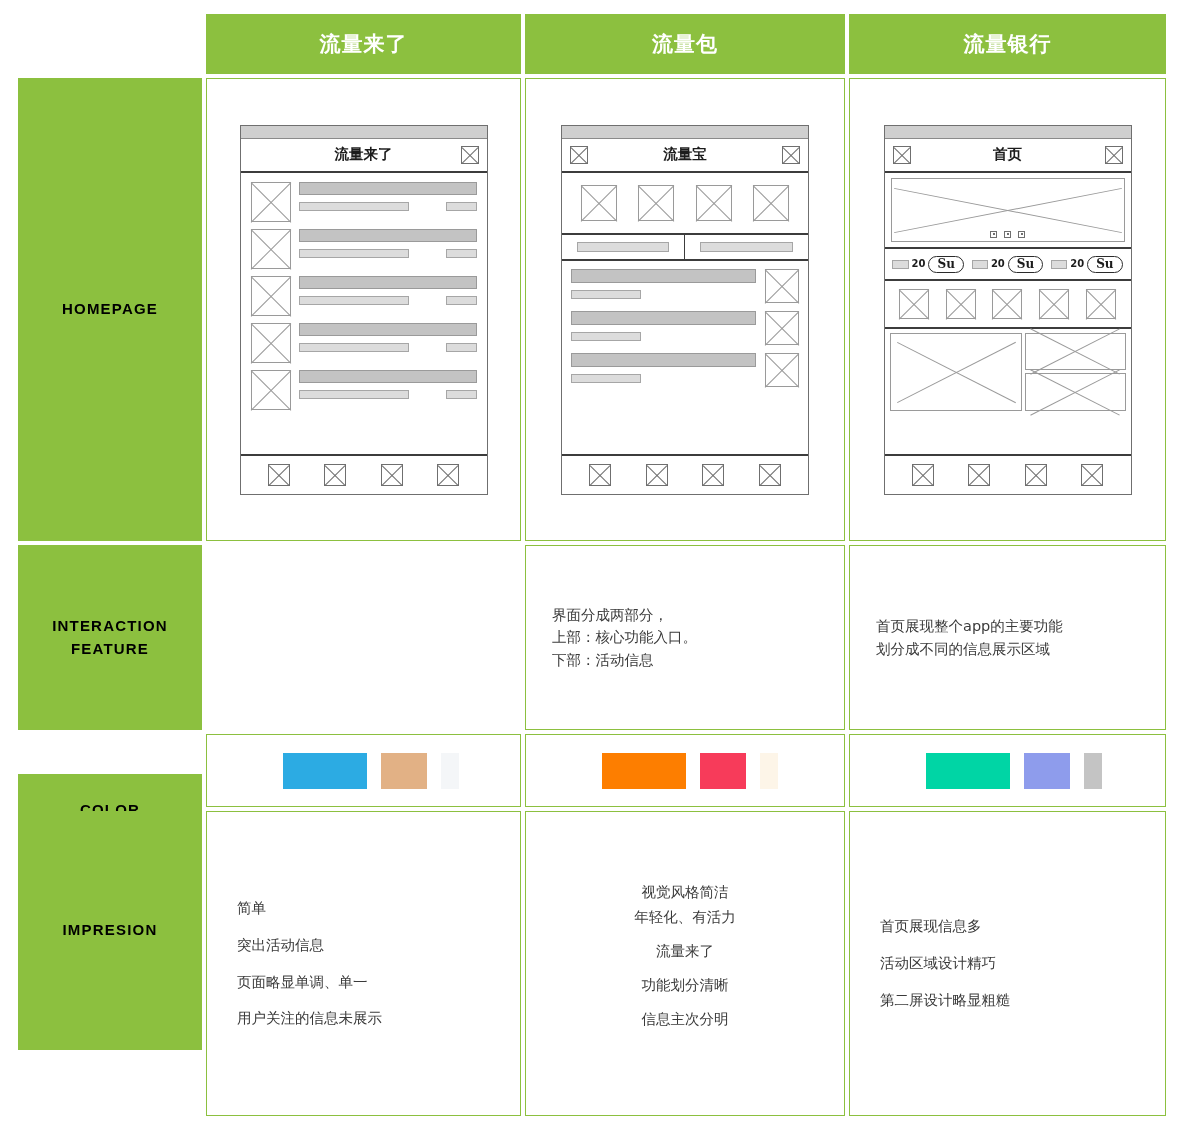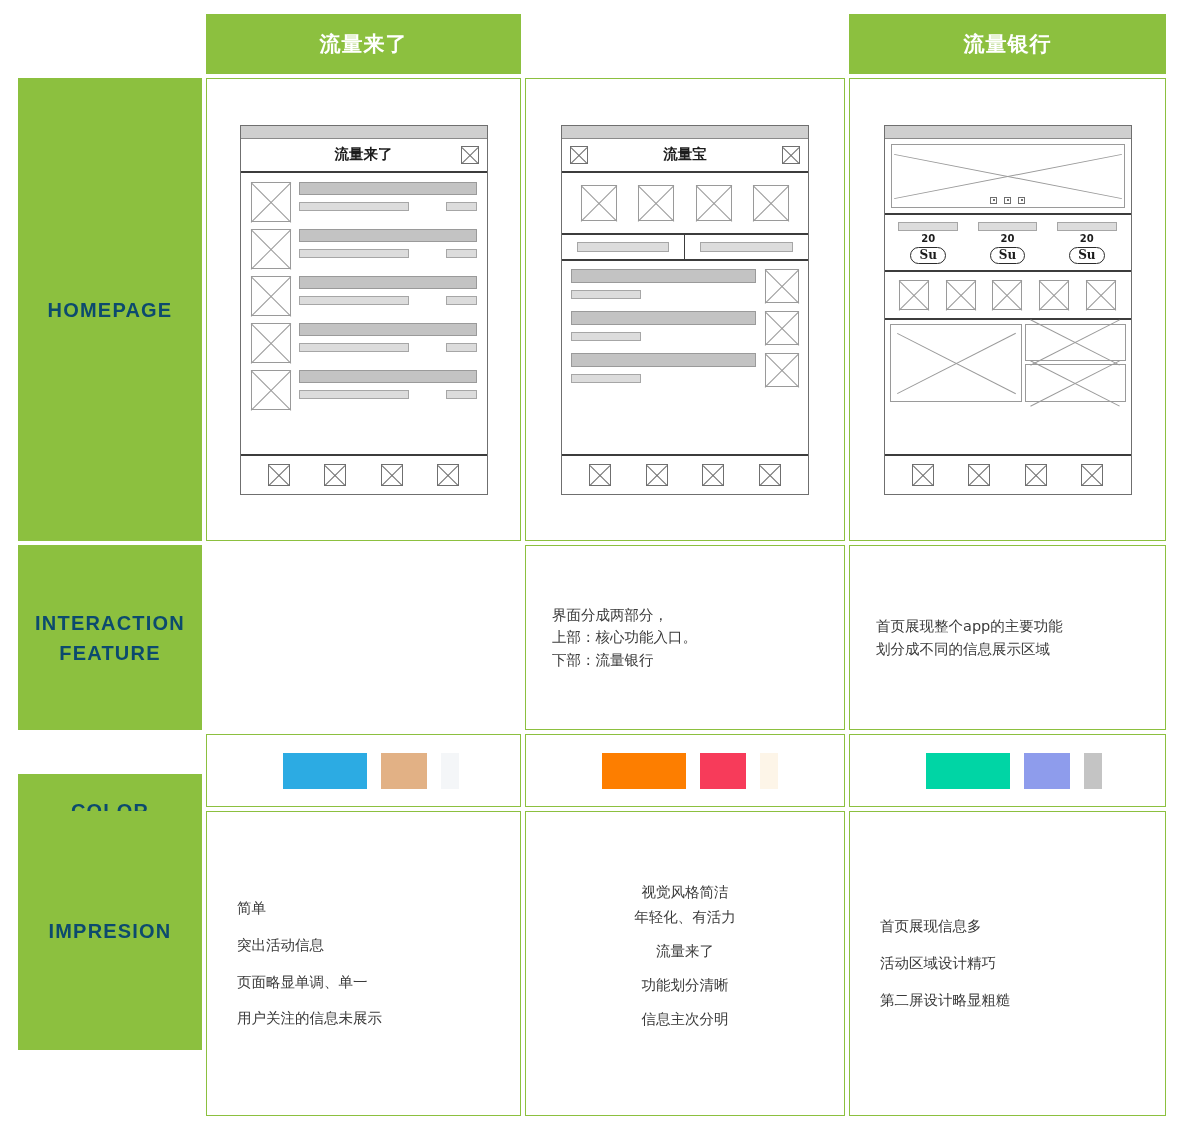--- a/index.html
+++ b/index.html
@@ -58,22 +58,22 @@
     left: 6px;
     width: 184px;
     background: #8cc03f;
     display: flex;
     align-items: center;
     justify-content: center;
     text-align: center;
     box-sizing: border-box;
   }
   .row-label span {
-    color: #0c4a6e;
-    font-size: 20px;
+    color: #000000;
+    font-size: 15px;
     font-weight: bold;
     letter-spacing: 1.2px;
     line-height: 1.5;
   }
 
   .rl-home   { top: 64px;  height: 463px; }
   .rl-inter  { top: 531px; height: 185px; }
   .rl-color  { top: 760px; height: 73px; text-align: center; }
   .rl-impr   { top: 797px; height: 239px; }
 
@@ -317,21 +317,21 @@
   .promo-row {
     display: flex;
     justify-content: space-around;
     align-items: flex-start;
     padding: 7px 4px 6px 4px;
     border-bottom: 2px solid #3c3c3c;
     box-sizing: border-box;
   }
   .promo {
     display: flex;
-    flex-direction: column;
+    flex-direction: row;
     align-items: center;
     gap: 3px;
     width: 30%;
   }
   .promo .bar-light { width: 84%; height: 9px; }
   .promo .num {
     font-size: 10px;
     font-weight: bold;
     color: #1c1c1c;
     font-family: "DejaVu Sans", sans-serif;
@@ -452,20 +452,23 @@
 </style>
 </head>
 <body>
 
 <div class="board">
   <div class="grid">
 
     <div class="col-head col1">
       <span>流量来了</span>
     </div>
+    <div class="col-head col2">
+      <span>流量包</span>
+    </div>
     <div class="col-head col3">
       <span>流量银行</span>
     </div>
 
     <div class="row-label rl-home">
       <span>HOMEPAGE</span>
     </div>
     <div class="row-label rl-inter">
       <span>
         <span>INTERACTION</span><br>
@@ -603,20 +606,25 @@
             <div class="xbox"></div>
           </div>
         </div>
       </div>
     </div>
 
     <div class="cell c-x3 r-home">
       <div class="phone-wrap">
         <div class="phone">
           <div class="statusbar"></div>
+          <div class="titlebar">
+            <div class="xbox"></div>
+            <div class="ttl">首页</div>
+            <div class="xbox"></div>
+          </div>
           <div class="body-area">
             <div class="banner">
               <div class="cross"></div>
               <div class="dots">
                 <div class="dot"></div>
                 <div class="dot"></div>
                 <div class="dot"></div>
               </div>
             </div>
             <div class="promo-row">
@@ -658,21 +666,21 @@
             <div class="xbox"></div>
           </div>
         </div>
       </div>
     </div>
 
     <div class="cell c-x2 r-inter">
       <div class="txt-cell">
         <p style="white-space:pre-line">界面分成两部分，
 上部：核心功能入口。
-下部：流量银行</p>
+下部：活动信息</p>
       </div>
     </div>
     <div class="cell c-x3 r-inter">
       <div class="txt-cell">
         <p style="white-space:pre-line">首页展现整个app的主要功能
 划分成不同的信息展示区域</p>
       </div>
     </div>
 
     <div class="cell c-x1 r-color">

